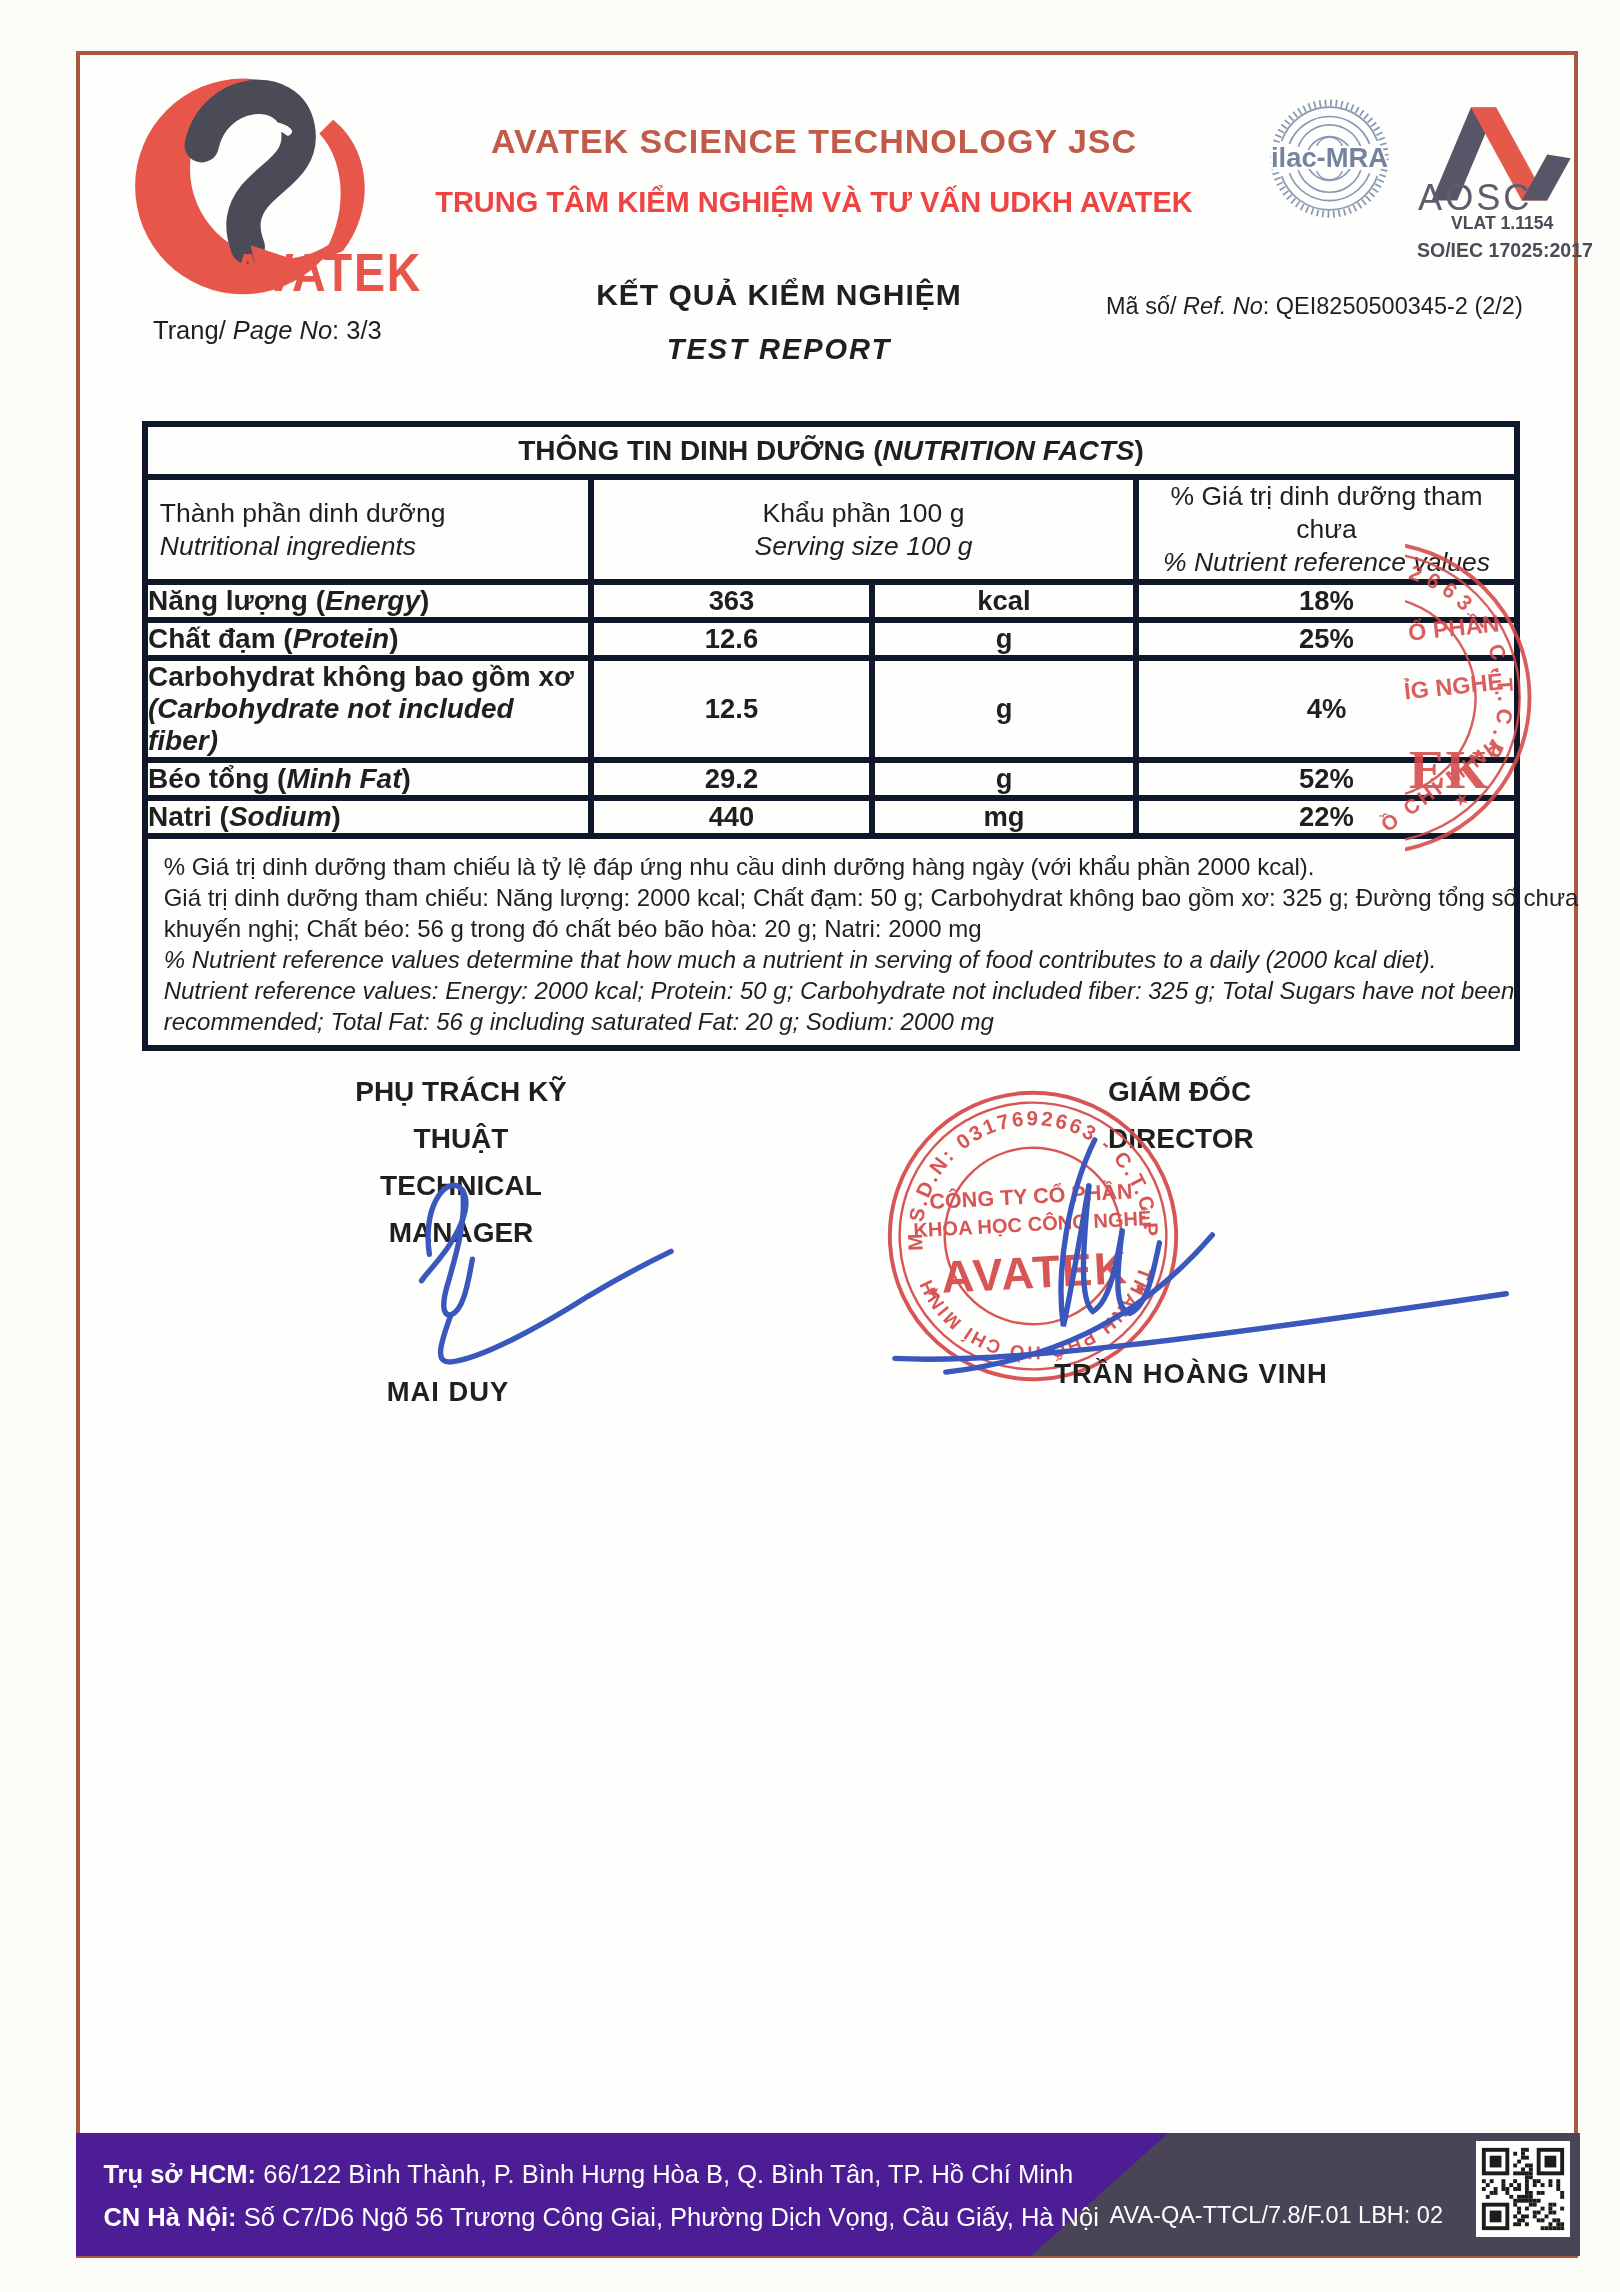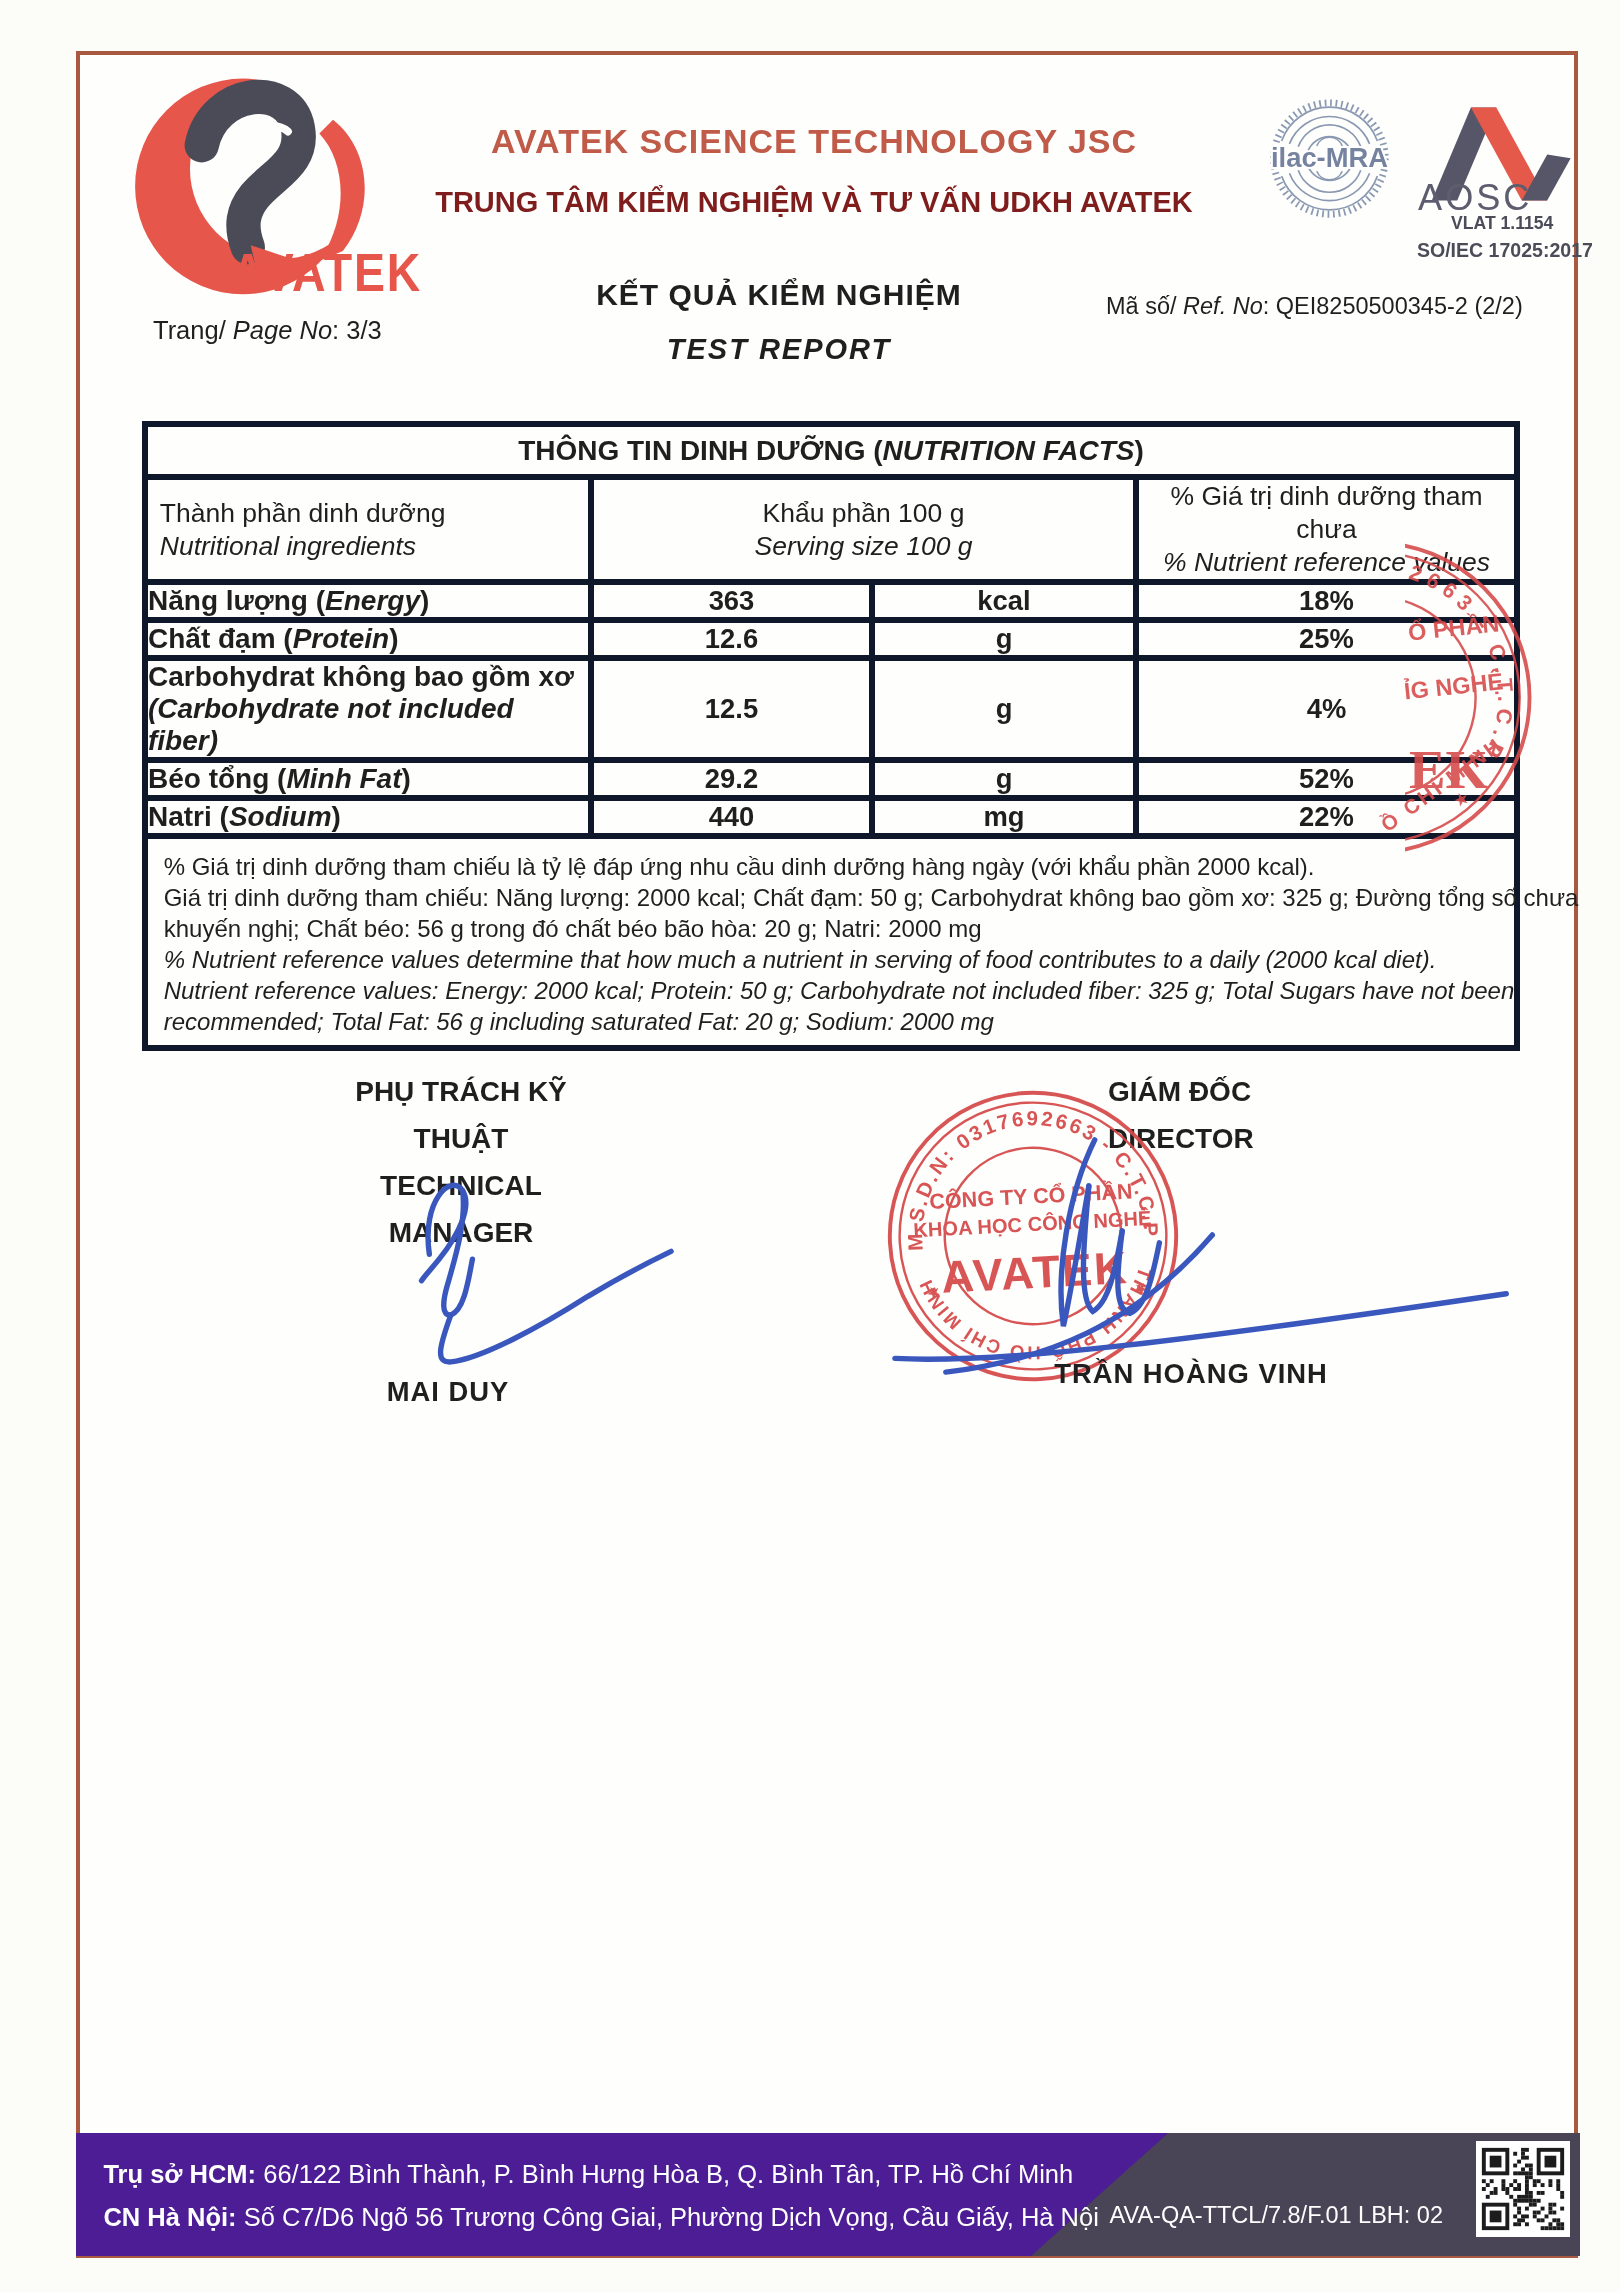--- a/index.html
+++ b/index.html
@@ -11,21 +11,21 @@
   
   .frame{left:76px;top:51px;width:1494px;height:2199px;border:4.9px solid #a8593f;background:#fefefd;}
   
   .logo-svg{left:86px;top:59px;}
   .logo-word{left:231px;top:241px;font-size:54px;font-weight:bold;color:#e7564a;
     transform:scaleX(.86);transform-origin:left;letter-spacing:2px;white-space:nowrap;}
   .page-no{left:153px;top:288px;font-size:25.5px;white-space:nowrap;margin-top:28px;}
   .org-en{left:412px;top:122px;width:804px;text-align:center;font-size:34px;font-weight:bold;
     color:#bf5b48;letter-spacing:1px;white-space:nowrap;}
   .org-vi{left:412px;top:186px;width:804px;text-align:center;font-size:29px;font-weight:bold;
-    color:#7f1d1d;white-space:nowrap;}
+    color:#ef4444;white-space:nowrap;}
   .title-vi{left:534px;top:278px;width:490px;text-align:center;font-size:30px;font-weight:bold;letter-spacing:1px;white-space:nowrap;}
   .title-en{left:534px;top:333px;width:490px;text-align:center;font-size:29px;font-weight:bold;font-style:italic;letter-spacing:2px;white-space:nowrap;}
   .ref-no{left:1106px;top:293px;font-size:23.5px;white-space:nowrap;}
   .ital{font-style:italic;}
   
   .tbl-wrap{left:142px;top:421px;width:1372px;}
   table.nut{border-collapse:collapse;width:1372px;table-layout:fixed;}
   table.nut th,table.nut td{border:6px solid #0f172a;padding:0;vertical-align:middle;}
   .t-title{height:47px;text-align:center;font-size:28px;font-weight:bold;}
   .t-head td{height:74px;text-align:center;font-size:26.5px;font-weight:normal;line-height:33px;}

